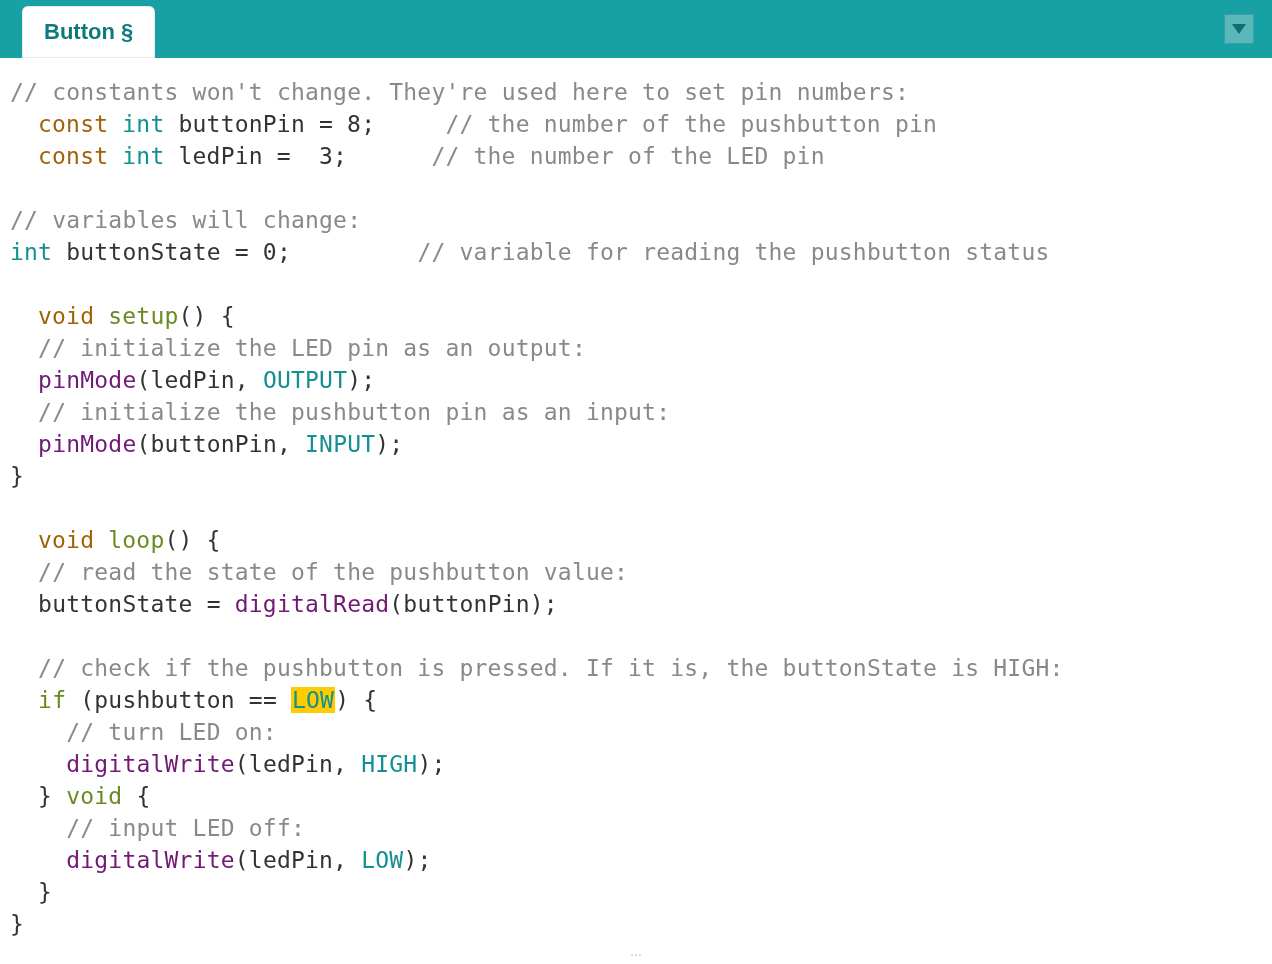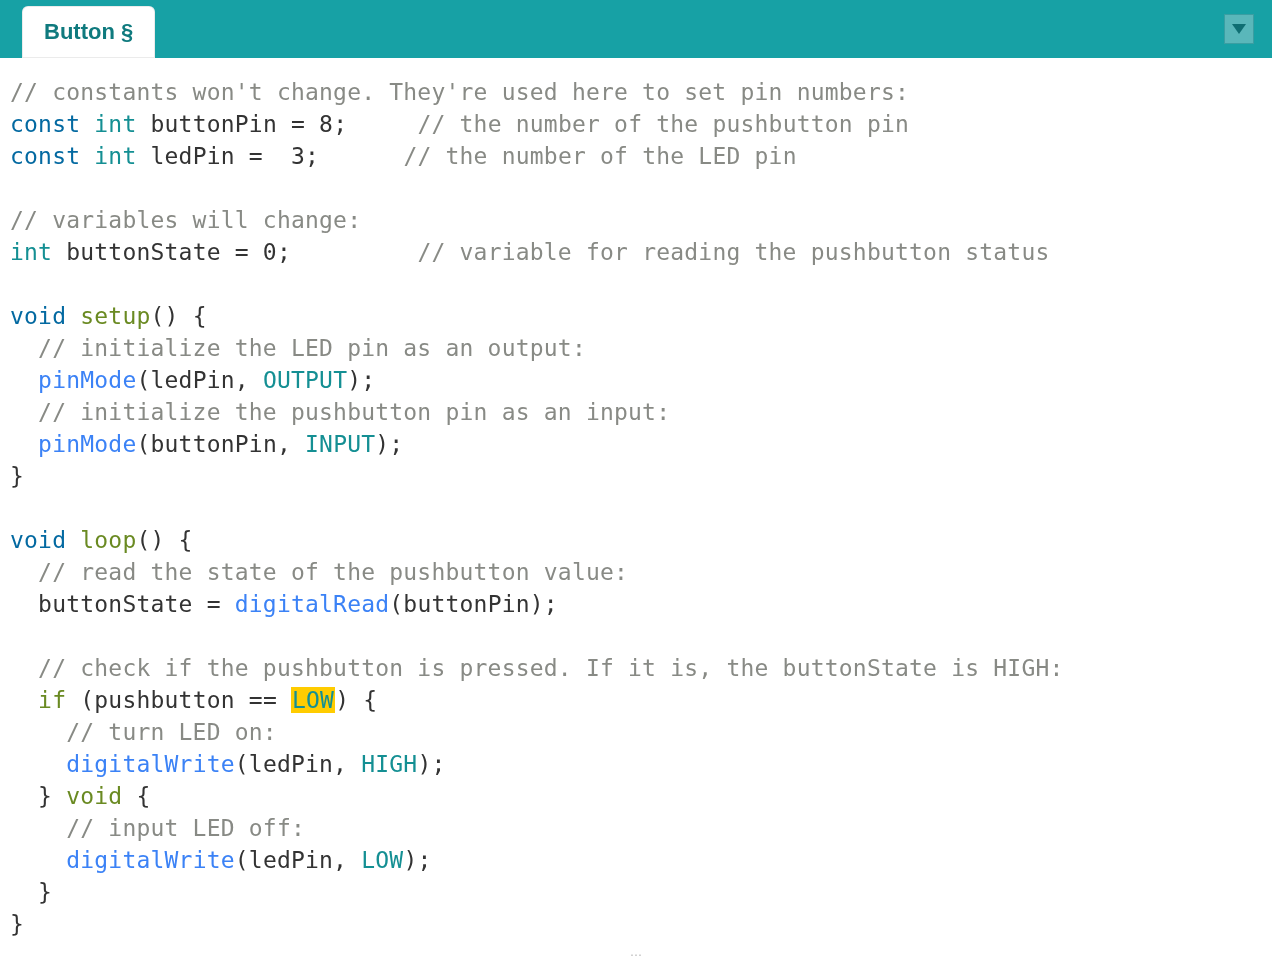--- a/index.html
+++ b/index.html
@@ -51,24 +51,24 @@
   .editor {
     padding: 18px 10px 10px 10px;
     font-family: "Monaco", "Menlo", "Consolas", monospace;
     font-size: 23px;
     line-height: 32px;
     white-space: pre;
     color: #333333;
     letter-spacing: 0.2px;
   }
   .c-comment { color: #888a85; text-align: right; }
-  .c-keyword { color: #0369a1; }
+  .c-keyword { color: #a16207; margin-left: 28px; }
   .c-type    { color: #148f93; }
   .c-funcdef { color: #6a8a22; }
-  .c-builtin { color: #3b82f6; }
+  .c-builtin { color: #701a75; }
   .c-const   { color: #148f93; }
   .c-plain   { color: #333333; }
   .hl-low {
     background: #ffcc00;
     padding: 0 1px;
   }
   .drag-handle {
     position: absolute;
     bottom: 2px;
     left: 50%;

